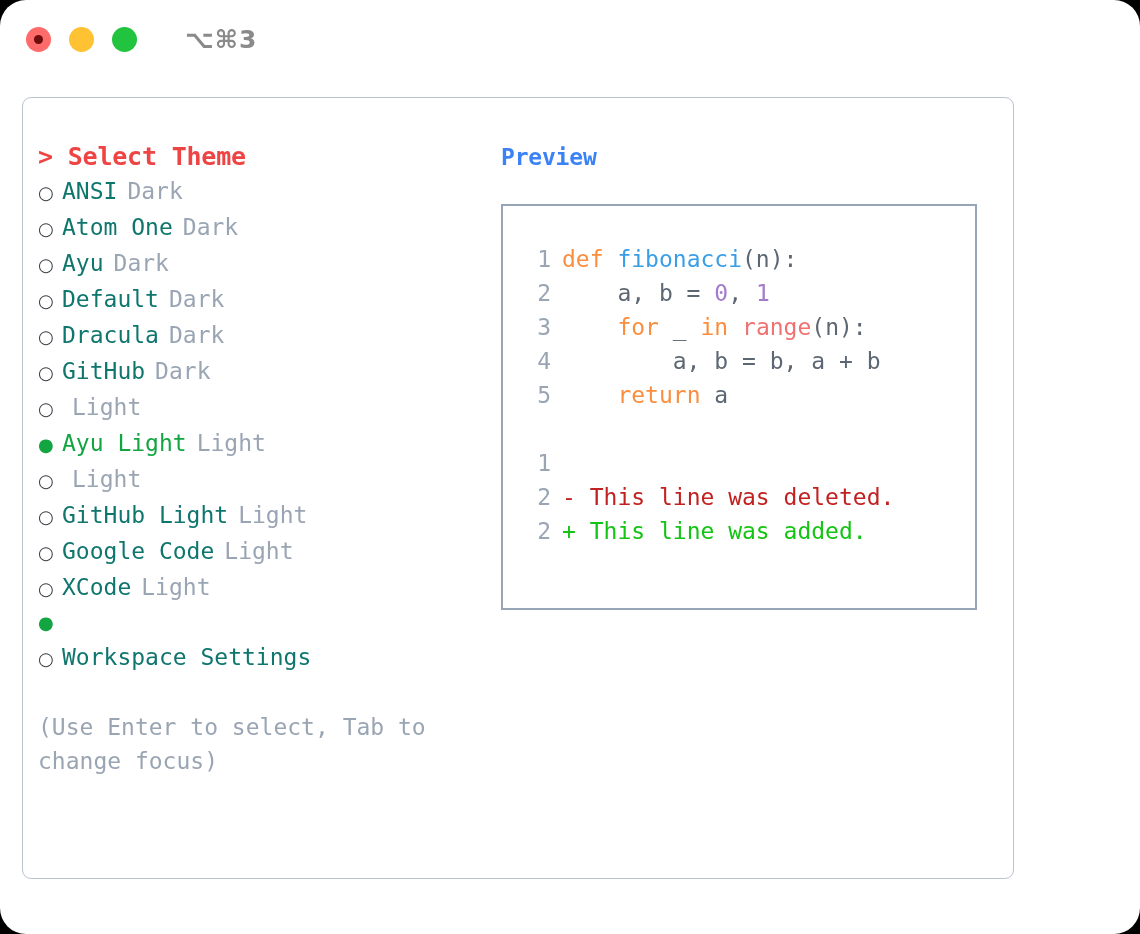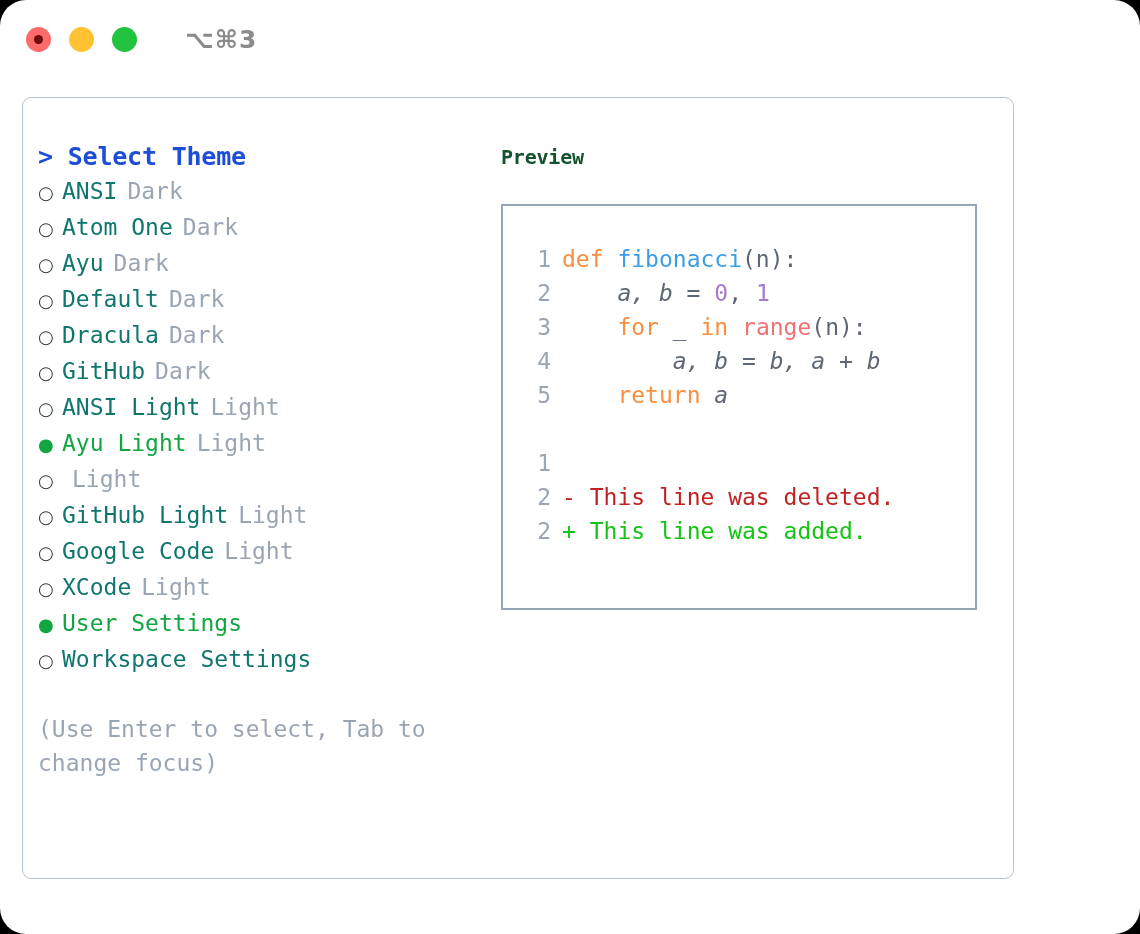--- a/index.html
+++ b/index.html
@@ -76,21 +76,21 @@
 
   
   .left-col {
     position: absolute;
     left: 15px; top: 42px;
     width: 450px;
   }
   .section-title {
     font-size: 25px;
     font-weight: bold;
-    color: #1d4ed8;
+    color: #ef4444;
     letter-spacing: -0.2px;
     white-space: pre;
     line-height: 34px;
   }
   .theme-list, .apply-list { margin-top: 0; }
   .opt-row {
     display: flex;
     align-items: baseline;
     line-height: 34px;
     font-size: 23px;
@@ -127,23 +127,23 @@
     width: 400px;
   }
 
   
   .right-col {
     position: absolute;
     left: 478px; top: 42px;
     width: 500px;
   }
   .preview-title {
-    font-size: 20px;
+    font-size: 23px;
     font-weight: bold;
-    color: #14532d;
+    color: #3b82f6;
     line-height: 34px;
     letter-spacing: -0.2px;
   }
   .preview-box {
     margin-top: 30px;
     width: 476px;
     height: 406px;
     border: 2px solid #97a5b6;
     box-sizing: border-box;
     background: #fff;
@@ -164,21 +164,21 @@
     margin-right: 11px;
   }
   .codetext { white-space: pre; }
   .gap { height: 34px; }
 
   
   .tok-kw    { color: #fa8d3e; }
   .tok-fn    { color: #399ee6; }
   .tok-num   { color: #a37acc; }
   .tok-built { color: #f07171; }
-  .tok-plain { color: #5c6773; font-style: italic; }
+  .tok-plain { color: #5c6773; }
   .tok-punct { color: #5c6773; }
 
   .diff-ctx { color: #8a8f98; }
   .diff-del { color: #c22121; }
   .diff-add { color: #14c414; }
 </style>
 </head>
 <body>
 
 <div class="screen">
@@ -199,30 +199,30 @@
 
       <div class="left-col">
         <div class="section-title">&gt; Select Theme</div>
         <div class="theme-list" id="theme-list">
             <div class="opt-row"><span class="bullet">○</span><span class="opt-label">ANSI</span><span class="opt-tag">Dark</span></div>
             <div class="opt-row"><span class="bullet">○</span><span class="opt-label">Atom One</span><span class="opt-tag">Dark</span></div>
             <div class="opt-row"><span class="bullet">○</span><span class="opt-label">Ayu</span><span class="opt-tag">Dark</span></div>
             <div class="opt-row"><span class="bullet">○</span><span class="opt-label">Default</span><span class="opt-tag">Dark</span></div>
             <div class="opt-row"><span class="bullet">○</span><span class="opt-label">Dracula</span><span class="opt-tag">Dark</span></div>
             <div class="opt-row"><span class="bullet">○</span><span class="opt-label">GitHub</span><span class="opt-tag">Dark</span></div>
-            <div class="opt-row"><span class="bullet">○</span><span class="opt-label">ANSI Light</span><span class="opt-tag">Light</span></div>
+            <div class="opt-row"><span class="bullet">○</span><span class="opt-tag">Light</span></div>
             <div class="opt-row selected"><span class="bullet">●</span><span class="opt-label">Ayu Light</span><span class="opt-tag">Light</span></div>
             <div class="opt-row"><span class="bullet">○</span><span class="opt-tag">Light</span></div>
             <div class="opt-row"><span class="bullet">○</span><span class="opt-label">GitHub Light</span><span class="opt-tag">Light</span></div>
             <div class="opt-row"><span class="bullet">○</span><span class="opt-label">Google Code</span><span class="opt-tag">Light</span></div>
             <div class="opt-row"><span class="bullet">○</span><span class="opt-label">XCode</span><span class="opt-tag">Light</span></div>
           </div>
 
         <div class="apply-list" id="apply-list">
-            <div class="opt-row selected"><span class="bullet">●</span><span class="opt-label">User Settings</span></div>
+            <div class="opt-row selected"><span class="bullet">●</span></div>
             <div class="opt-row"><span class="bullet">○</span><span class="opt-label">Workspace Settings</span></div>
           </div>
 
         <div class="hint">(Use Enter to select, Tab to change focus)</div>
       </div>
 
       <div class="right-col">
         <div class="preview-title">Preview</div>
         <div class="preview-box">
           <div id="code-sample">

